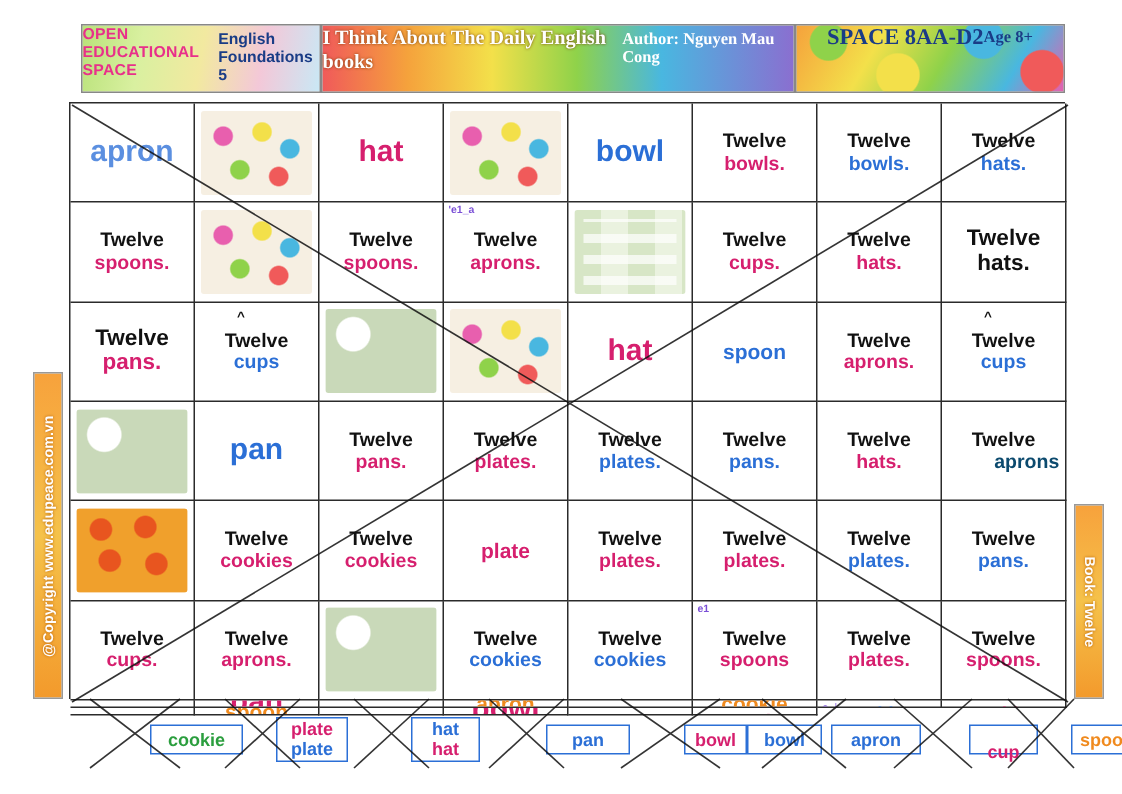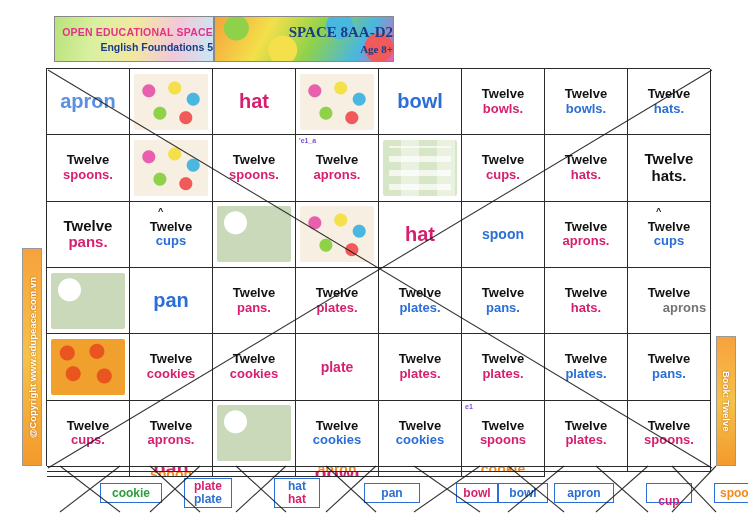--- a/index.html
+++ b/index.html
@@ -11,21 +11,21 @@
     position:relative;
   }
   .page{position:relative;width:748px;height:529px;}
 
   
   .header{
     position:absolute;left:54px;top:16px;width:656px;height:46px;
     display:flex;
   }
   .hdr-cell{position:relative;border:1px solid #888;box-sizing:border-box;
-    display:flex;flex-direction:column;align-items:flex-end;justify-content:center;}
+    display:flex;flex-direction:row;align-items:flex-start;justify-content:center;}
   .hdr1{width:160px;
     background:linear-gradient(100deg,#b9e27a 0%,#d9f0a0 25%,#f2e9a0 50%,#f3c8d8 75%,#c9e8f5 100%);}
   .hdr1 .l1{color:#e8308a;font-weight:bold;font-size:10.5px;letter-spacing:.2px;}
   .hdr1 .l2{color:#1a3c86;font-weight:bold;font-size:10.5px;margin-top:3px;}
   .hdr2{width:316px;
     background:linear-gradient(90deg,#f05a5a 0%,#f5a23c 18%,#f3e04a 36%,#8fd24a 54%,#49b7e0 72%,#8a6fd0 100%);}
   .hdr2 .l1{color:#ffffff;font-weight:bold;font-size:13.5px;font-family:"Liberation Serif",serif;
     text-shadow:0 0 2px #7a3b00;}
   .hdr2 .l2{color:#ffffff;font-weight:bold;font-size:11px;margin-top:3px;font-family:"Liberation Serif",serif;}
   .hdr3{width:180px;
@@ -126,20 +126,24 @@
 </head>
 <body>
 
 <div class="page">
 
   <div class="header">
     <div class="hdr-cell hdr1">
       <div class="l1">OPEN EDUCATIONAL SPACE</div>
       <div class="l2">English Foundations 5</div>
     </div>
+    <div class="hdr-cell hdr2">
+      <div class="l1">I Think About The Daily English books</div>
+      <div class="l2">Author: Nguyen Mau Cong</div>
+    </div>
     <div class="hdr-cell hdr3">
       <div class="l1">SPACE 8AA-D2</div>
       <div class="l2">Age 8+</div>
     </div>
   </div>
 
   <div class="sidebar sb-left">
     <span>@Copyright www.edupeace.com.vn</span>
   </div>
   <div class="sidebar sb-right">
@@ -293,21 +297,21 @@
       </div>
       <div class="cell">
         <div class="tw">
           <span class="it" style="color: rgb(17, 17, 17);">Twelve</span>
           <span class="it" style="color: rgb(214, 31, 110);">hats.</span>
         </div>
       </div>
       <div class="cell">
         <div class="tw">
           <span class="it" style="color: rgb(17, 17, 17);">Twelve</span>
-          <span class="it" style="color: #737373; margin-left: 31px;">aprons</span>
+          <span class="it" style="color: #0c4a6e; margin-left: 31px;">aprons</span>
         </div>
       </div>
       <div class="cell">
         <div class="pic p-aprons"></div>
       </div>
       <div class="cell">
         <div class="tw">
           <span class="it" style="color: rgb(17, 17, 17);">Twelve</span>
           <span class="it" style="color: rgb(214, 31, 110);">cookies</span>
         </div>

